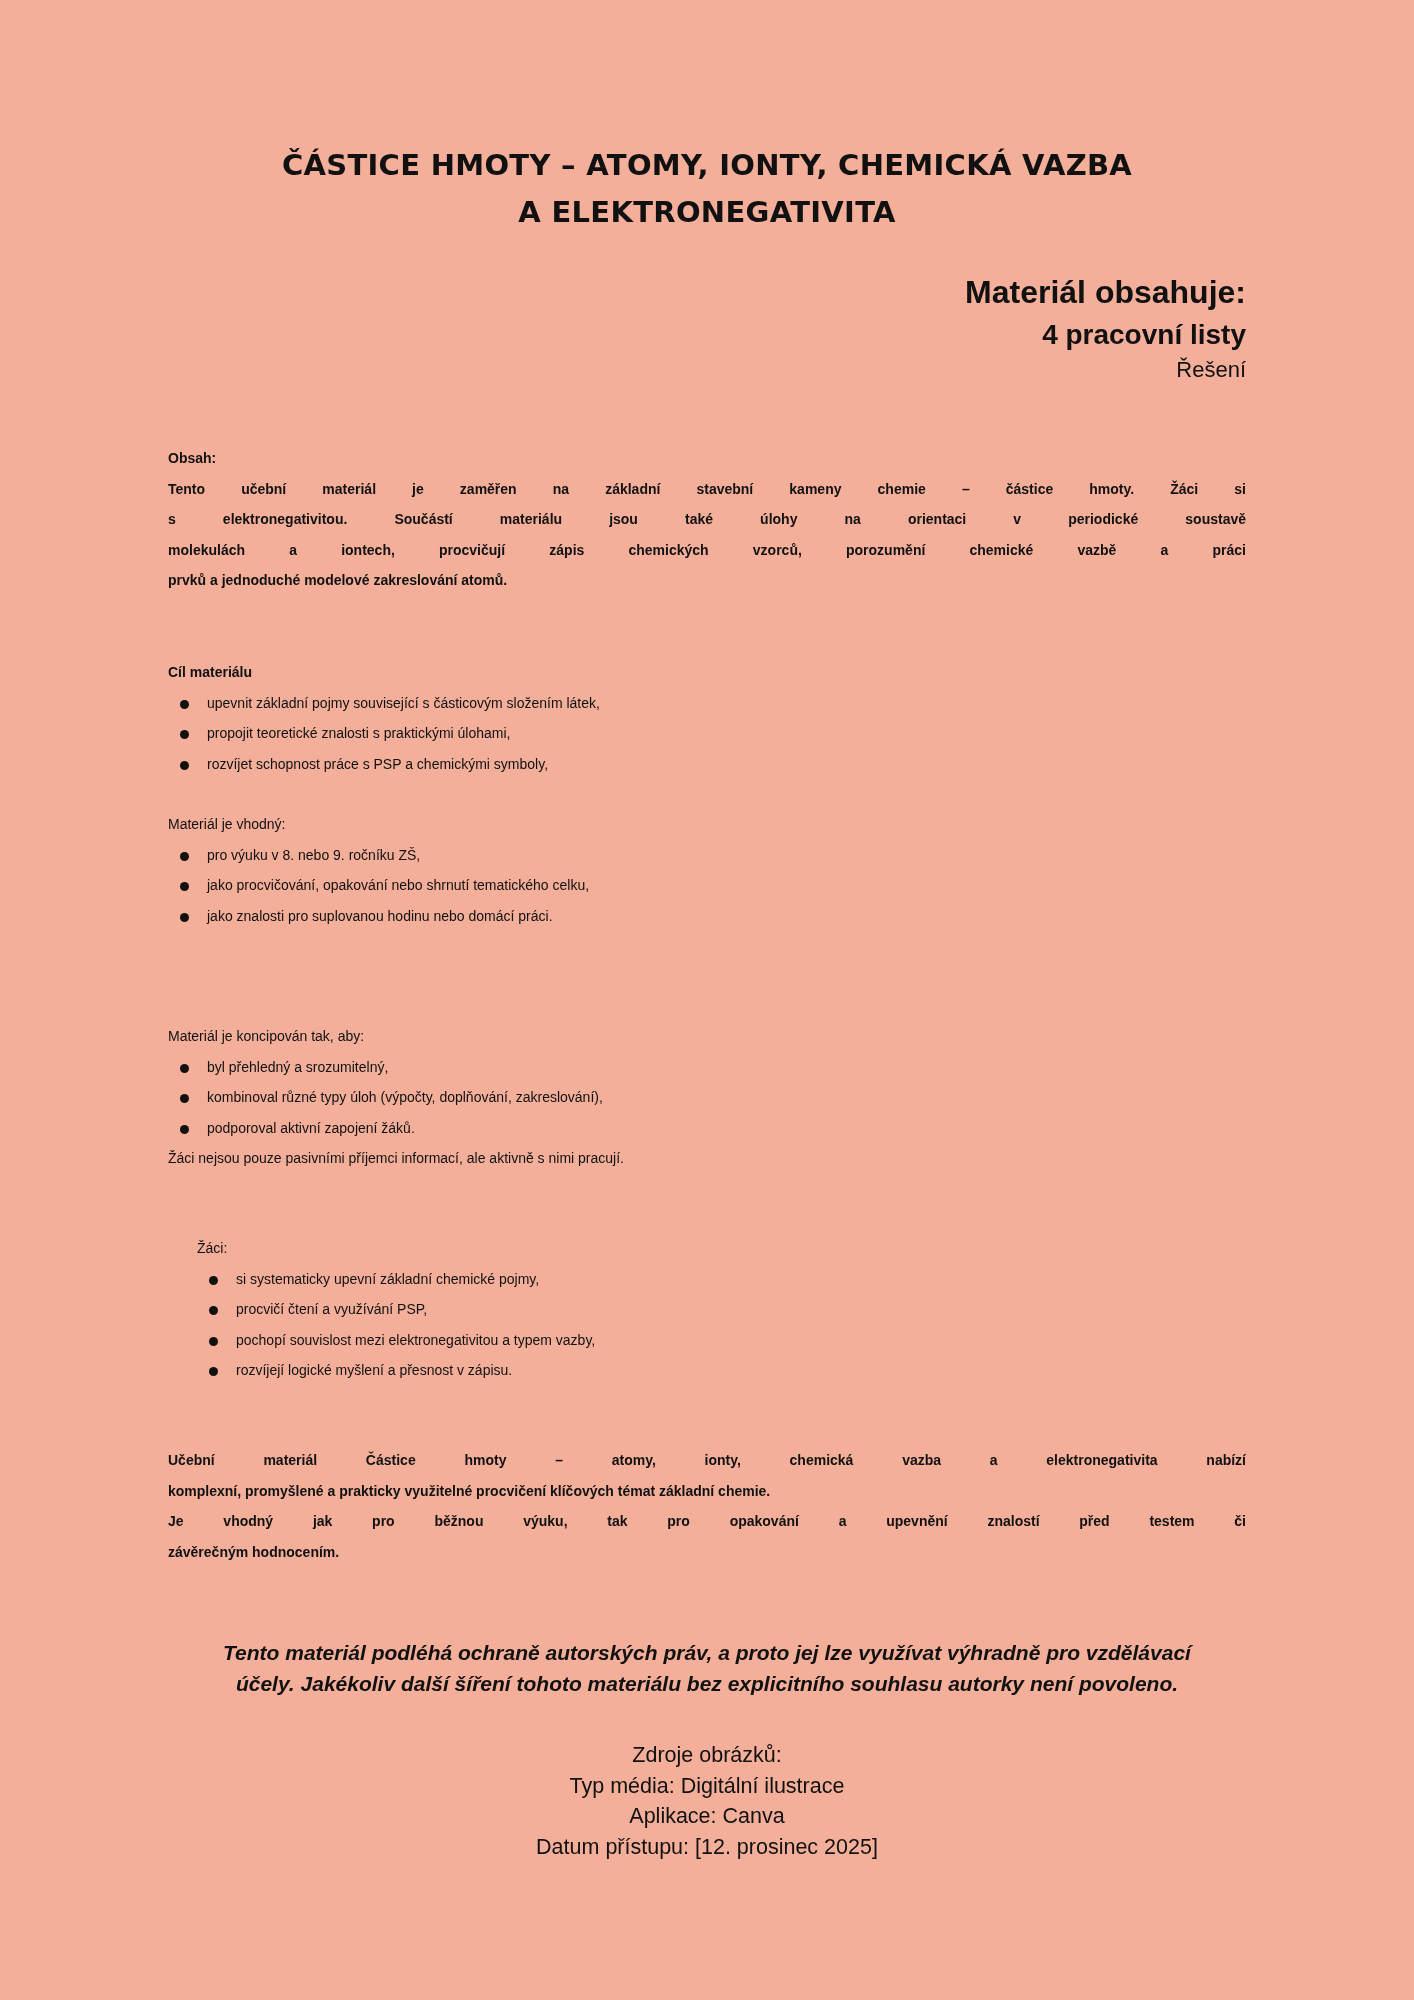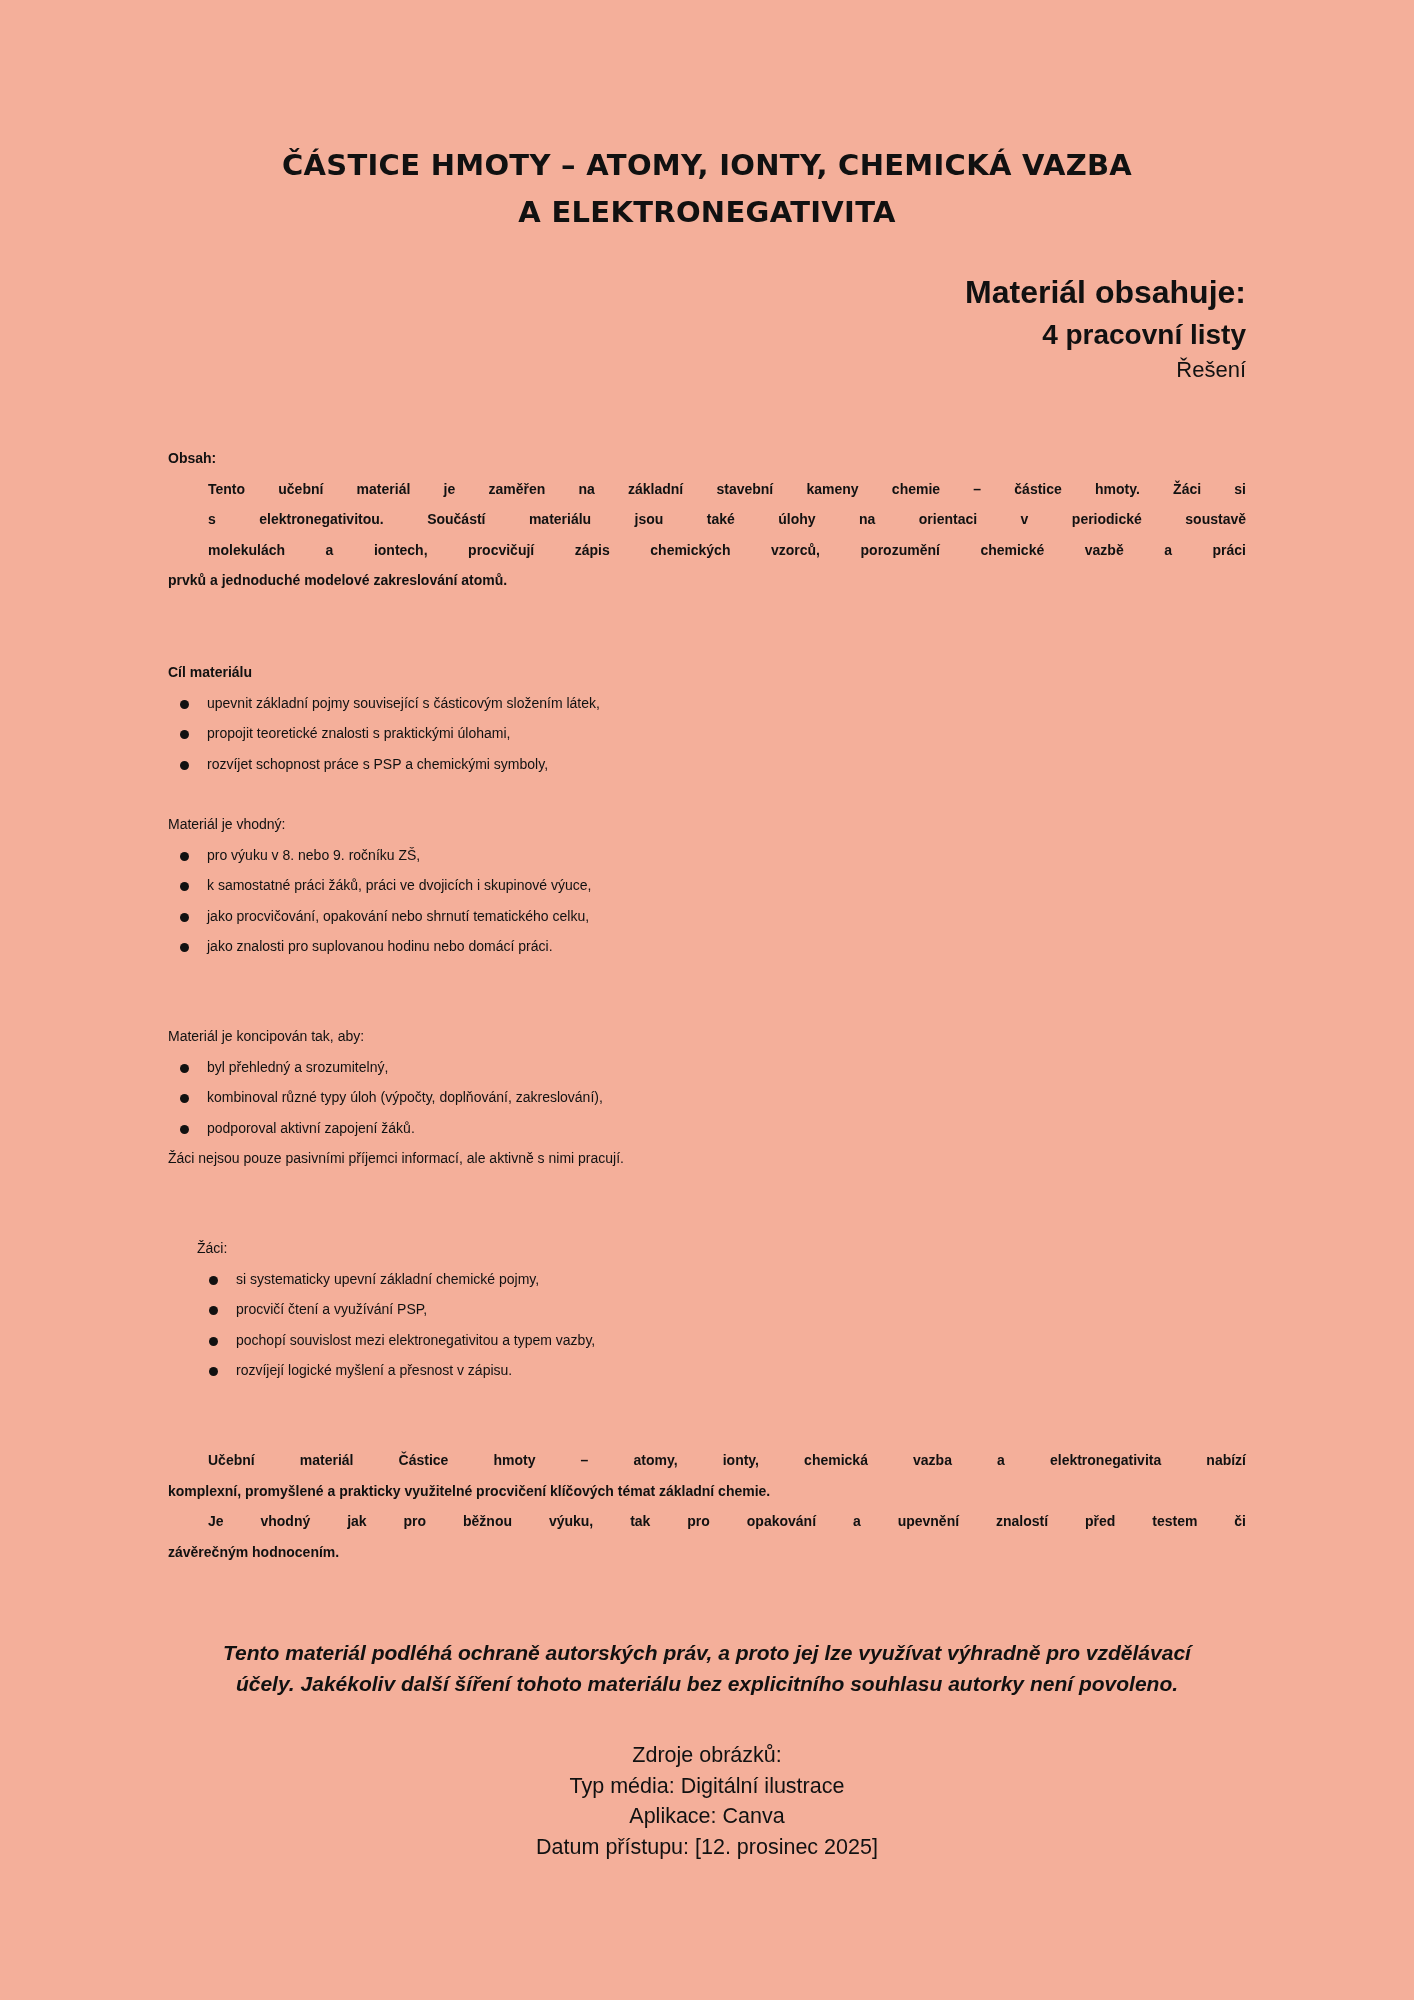--- a/index.html
+++ b/index.html
@@ -41,21 +41,21 @@
     .block {
       position: absolute;
       left: 0;
       width: 1078px;
       font-size: 14px;
       line-height: 30.5px;
     }
     .bold { font-weight: bold; }
     .justify { text-align: justify; }
     .justify p { margin: 0; text-align: justify; text-align-last: left; }
-    .justify p.full { text-align-last: justify; margin-left: 40px; }
+    .justify p.full { text-align-last: justify; }
 
     ul.bullets {
       list-style: none;
       margin: 0;
       padding: 0;
     }
     ul.bullets li {
       position: relative;
       padding-left: 39px;
       height: 30.5px;
@@ -117,21 +117,20 @@
       <li><span class="bullet"></span><span>upevnit základní pojmy související s částicovým složením látek,</span></li>
       <li><span class="bullet"></span><span>propojit teoretické znalosti s praktickými úlohami,</span></li>
       <li><span class="bullet"></span><span>rozvíjet schopnost práce s PSP a chemickými symboly,</span></li>
     </ul>
   </div>
 
   <div class="block" style="top:809px;">
     <div class="label-line">Materiál je vhodný:</div>
     <ul class="bullets">
       <li><span class="bullet"></span><span>pro výuku v 8. nebo 9. ročníku ZŠ,</span></li>
-      <li><span class="bullet"></span><span>k samostatné práci žáků, práci ve dvojicích i skupinové výuce,</span></li>
       <li><span class="bullet"></span><span>jako procvičování, opakování nebo shrnutí tematického celku,</span></li>
       <li><span class="bullet"></span><span>jako znalosti pro suplovanou hodinu nebo domácí práci.</span></li>
     </ul>
   </div>
 
   <div class="block" style="top:1021px;">
     <div class="label-line">Materiál je koncipován tak, aby:</div>
     <ul class="bullets">
       <li><span class="bullet"></span><span>byl přehledný a srozumitelný,</span></li>
       <li><span class="bullet"></span><span>kombinoval různé typy úloh (výpočty, doplňování, zakreslování),</span></li>

